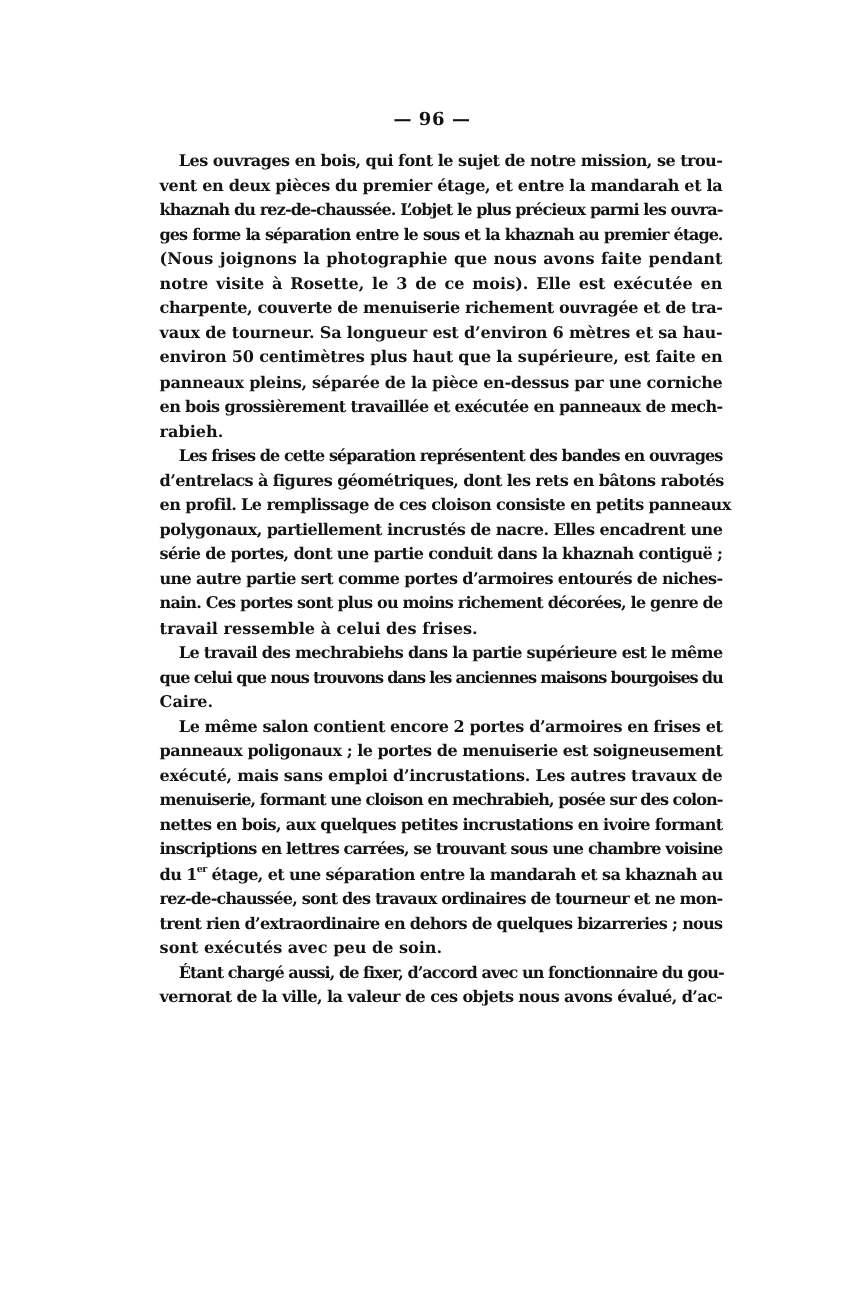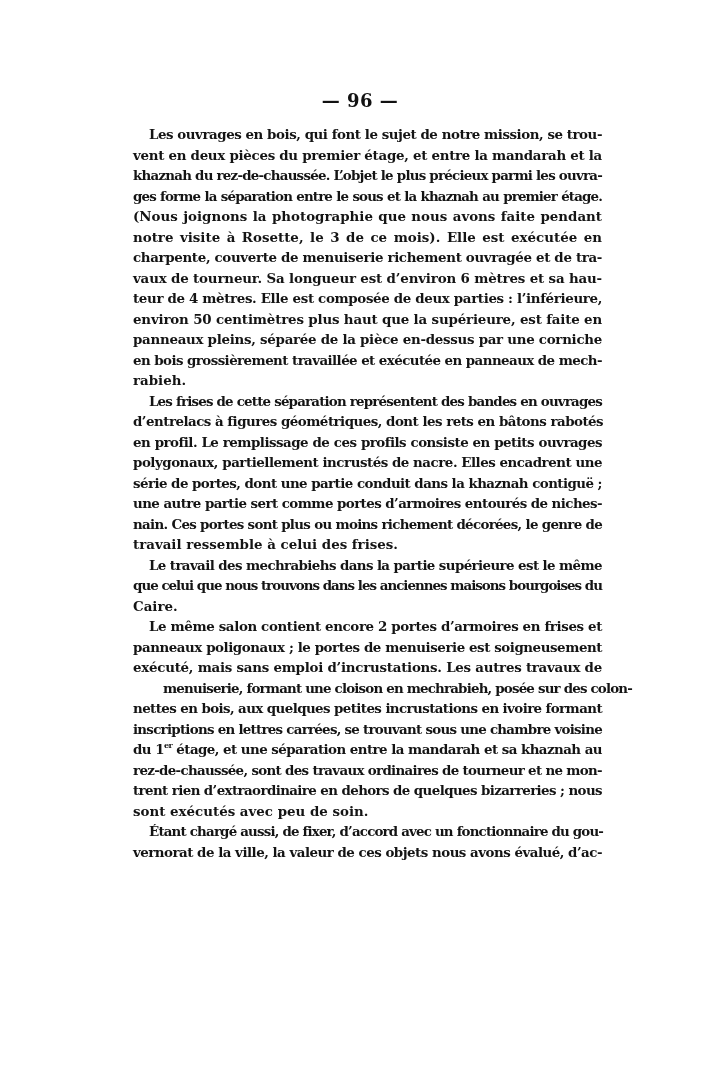--- a/index.html
+++ b/index.html
@@ -1,19 +1,19 @@
 <!DOCTYPE html>
 <html><head>
 <meta charset="utf-8">
 <style>
   html, body { margin:0; padding:0; background:#ffffff; }
   body { width:720px; height:1082px; position:relative; overflow:hidden; }
   .page { position:absolute; left:0; top:0; width:720px; height:1082px; background:#fff; }
   .folio { position:absolute; top:90px; left:0; width:720px; text-align:center;
-    font-family:"DejaVu Serif", serif; font-weight:bold; font-size:18px; color:#111; letter-spacing:0.5px; }
+    font-family:"DejaVu Serif", serif; font-weight:bold; font-size:15px; color:#111; letter-spacing:0.5px; }
   .body-text { position:absolute; left:133px; top:124px; width:469px;
     font-family:"DejaVu Serif", serif; font-size:13.4px; line-height:20.5px; color:#141414;
     font-weight:bold; }
   .line { display:block; white-space:nowrap; text-align:justify; text-align-last:justify; height:20.5px; overflow:visible; }
   .line.last { text-align-last:left; }
   .line.indent { padding-left:16px; }
   sup { font-size:8px; line-height:0; vertical-align:6px; }
 </style>
 </head>
 <body>
@@ -22,40 +22,39 @@
   <div class="folio">— 96 —</div>
   <div class="body-text" id="body-text">
       <span class="line indent" style="display: block; letter-spacing: -0.449574px;">Les ouvrages en bois, qui font le sujet de notre mission, se trou-</span>
       <span class="line" style="display: block; letter-spacing: -0.281982px;">vent en deux pièces du premier étage, et entre la mandarah et la</span>
       <span class="line" style="display: block; letter-spacing: -0.76019px;">khaznah du rez-de-chaussée. L’objet le plus précieux parmi les ouvra-</span>
       <span class="line" style="display: block; letter-spacing: -0.85625px;">ges forme la séparation entre le sous et la khaznah au premier étage.</span>
       <span class="line" style="display: block;">(Nous joignons la photographie que nous avons faite pendant</span>
       <span class="line" style="display: block;">notre visite à Rosette, le 3 de ce mois). Elle est exécutée en</span>
       <span class="line" style="display: block; letter-spacing: -0.340278px;">charpente, couverte de menuiserie richement ouvragée et de tra-</span>
       <span class="line" style="display: block; letter-spacing: -0.163194px;">vaux de tourneur. Sa longueur est d’environ 6 mètres et sa hau-</span>
-      <span class="line" style="display: block; letter-spacing: -0.346782px;">teur de 4 mètres. Elle est composée de deux parties : l’inférieure,</span>
       <span class="line" style="display: block; letter-spacing: -0.167725px;">environ 50 centimètres plus haut que la supérieure, est faite en</span>
       <span class="line" style="display: block; letter-spacing: -0.275546px;">panneaux pleins, séparée de la pièce en-dessus par une corniche</span>
       <span class="line" style="display: block; letter-spacing: -0.5625px;">en bois grossièrement travaillée et exécutée en panneaux de mech-</span>
       <span class="line last" style="display: block;">rabieh.</span>
       <span class="line indent" style="display: block; letter-spacing: -0.796402px;">Les frises de cette séparation représentent des bandes en ouvrages</span>
       <span class="line" style="display: block; letter-spacing: -0.512593px;">d’entrelacs à figures géométriques, dont les rets en bâtons rabotés</span>
-      <span class="line" style="display: block; letter-spacing: -0.509191px;">en profil. Le remplissage de ces profils consiste en petits ouvrages</span>
+      <span class="line" style="display: block; letter-spacing: -0.509191px;">en profil. Le remplissage de ces cloison consiste en petits panneaux</span>
       <span class="line" style="display: block; letter-spacing: -0.472115px;">polygonaux, partiellement incrustés de nacre. Elles encadrent une</span>
       <span class="line" style="display: block; letter-spacing: -0.546409px;">série de portes, dont une partie conduit dans la khaznah contiguë ;</span>
       <span class="line" style="display: block; letter-spacing: -0.558894px;">une autre partie sert comme portes d’armoires entourés de niches-</span>
       <span class="line" style="display: block; letter-spacing: -0.684235px;">nain. Ces portes sont plus ou moins richement décorées, le genre de</span>
       <span class="line last" style="display: block;">travail ressemble à celui des frises.</span>
       <span class="line indent" style="display: block; letter-spacing: -0.600098px;">Le travail des mechrabiehs dans la partie supérieure est le même</span>
       <span class="line" style="display: block; letter-spacing: -0.974724px;">que celui que nous trouvons dans les anciennes maisons bourgoises du</span>
       <span class="line last" style="display: block;">Caire.</span>
       <span class="line indent" style="display: block; letter-spacing: -0.36744px;">Le même salon contient encore 2 portes d’armoires en frises et</span>
       <span class="line" style="display: block; letter-spacing: -0.443604px;">panneaux poligonaux ; le portes de menuiserie est soigneusement</span>
       <span class="line" style="display: block; letter-spacing: -0.25293px;">exécuté, mais sans emploi d’incrustations. Les autres travaux de</span>
-      <span class="line" style="display: block; letter-spacing: -0.813666px; margin-left: 30px;">menuiserie, formant une cloison en mechrabieh, posée sur des colon-</span>
+      <span class="line" style="display: block; letter-spacing: -0.813666px;">menuiserie, formant une cloison en mechrabieh, posée sur des colon-</span>
       <span class="line" style="display: block; letter-spacing: -0.588465px;">nettes en bois, aux quelques petites incrustations en ivoire formant</span>
       <span class="line" style="display: block; letter-spacing: -0.730752px;">inscriptions en lettres carrées, se trouvant sous une chambre voisine</span>
       <span class="line" style="display: block; letter-spacing: -0.540956px;">du 1<sup>er</sup> étage, et une séparation entre la mandarah et sa khaznah au</span>
       <span class="line" style="display: block; letter-spacing: -0.677006px;">rez-de-chaussée, sont des travaux ordinaires de tourneur et ne mon-</span>
       <span class="line" style="display: block; letter-spacing: -0.596737px;">trent rien d’extraordinaire en dehors de quelques bizarreries ; nous</span>
       <span class="line last" style="display: block;">sont exécutés avec peu de soin.</span>
       <span class="line indent" style="display: block; letter-spacing: -0.815487px;">Étant chargé aussi, de fixer, d’accord avec un fonctionnaire du gou-</span>
       <span class="line" style="display: block; letter-spacing: -0.497768px;">vernorat de la ville, la valeur de ces objets nous avons évalué, d’ac-</span>
     </div>
 </div>

